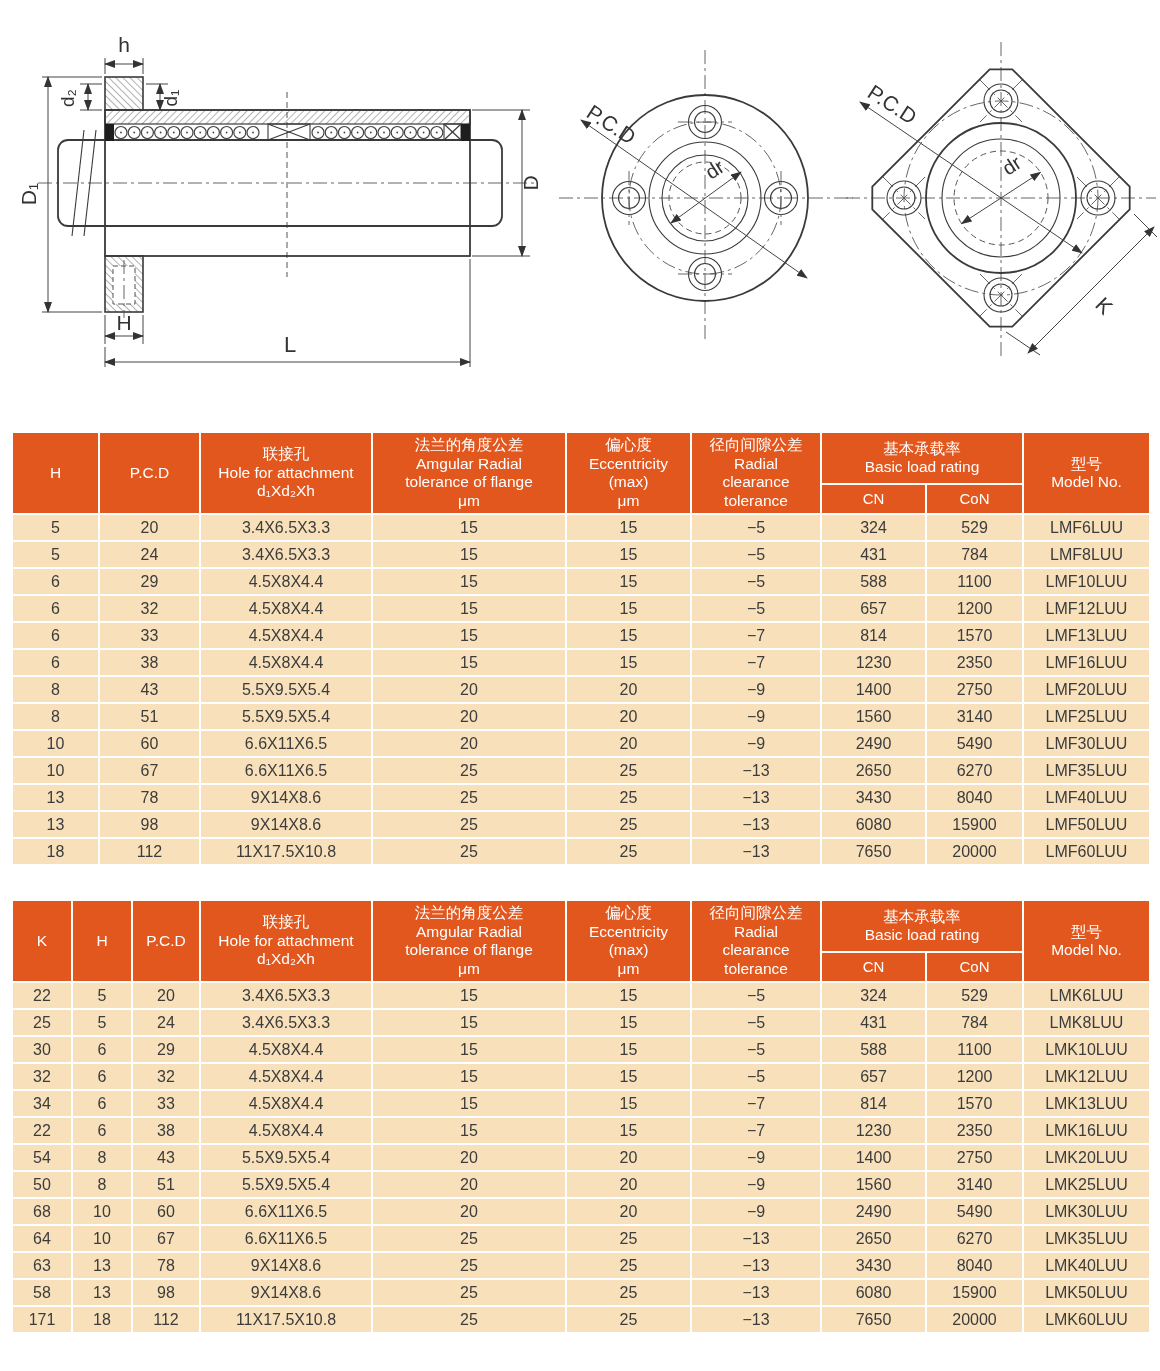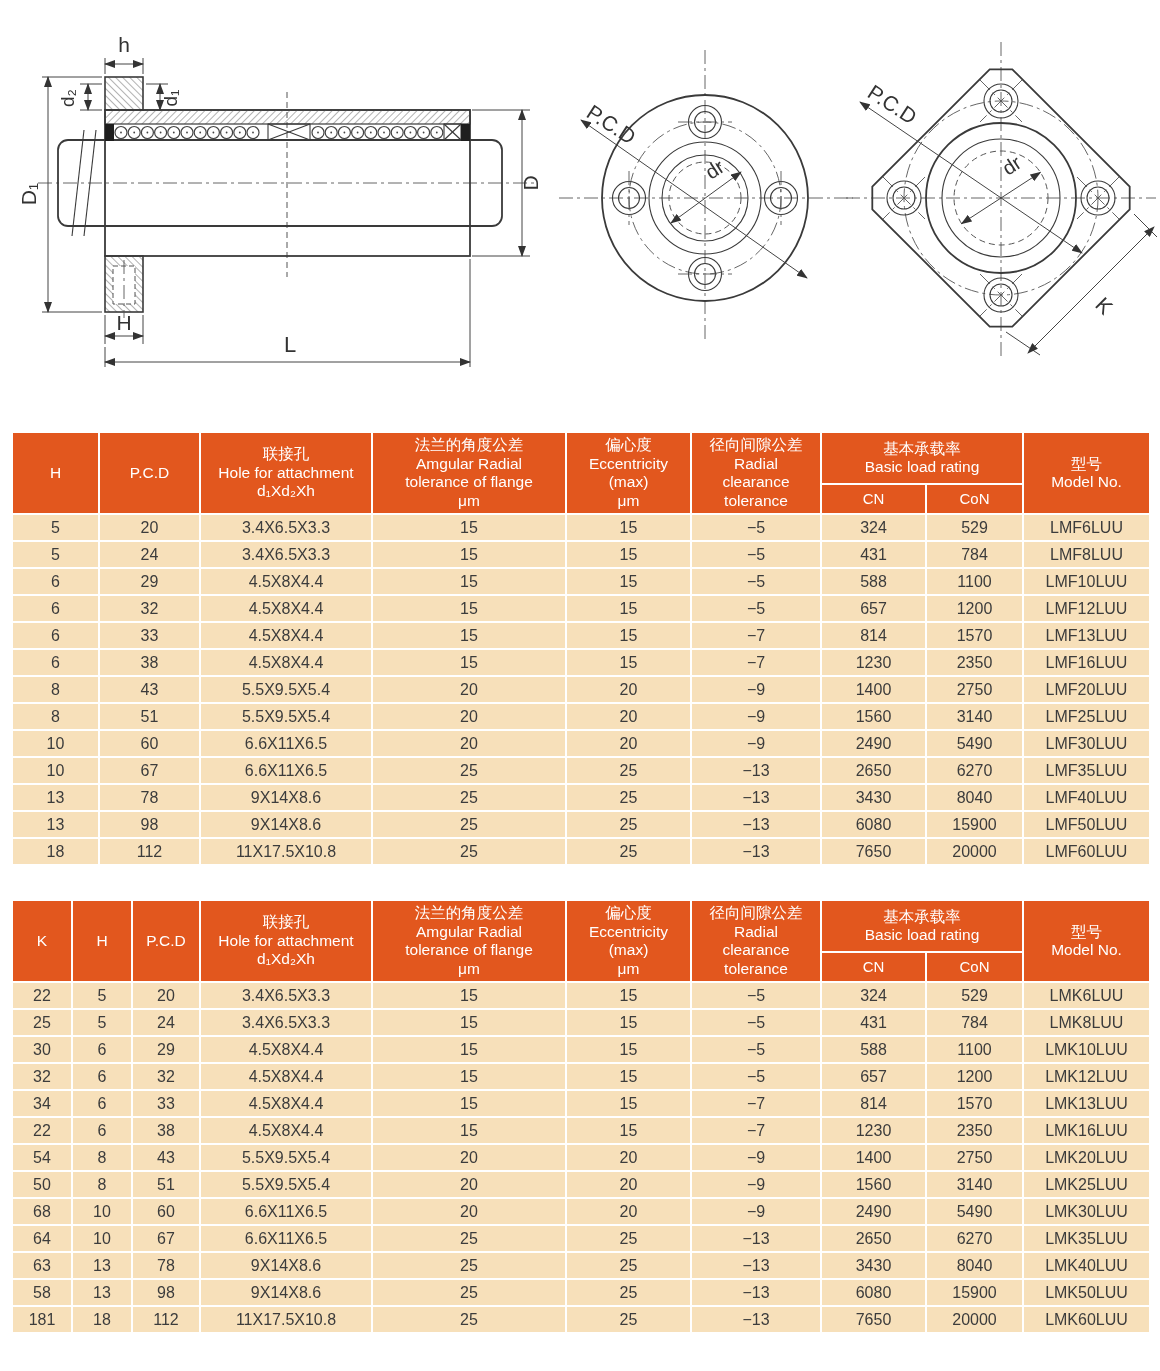--- a/index.html
+++ b/index.html
@@ -624,21 +624,21 @@
           <td>98</td>
           <td>9X14X8.6</td>
           <td>25</td>
           <td>25</td>
           <td>−13</td>
           <td>6080</td>
           <td>15900</td>
           <td>LMK50LUU</td>
         </tr>
         <tr>
-          <td>181</td>
+          <td>171</td>
           <td>18</td>
           <td>112</td>
           <td>11X17.5X10.8</td>
           <td>25</td>
           <td>25</td>
           <td>−13</td>
           <td>7650</td>
           <td>20000</td>
           <td>LMK60LUU</td>
         </tr>

